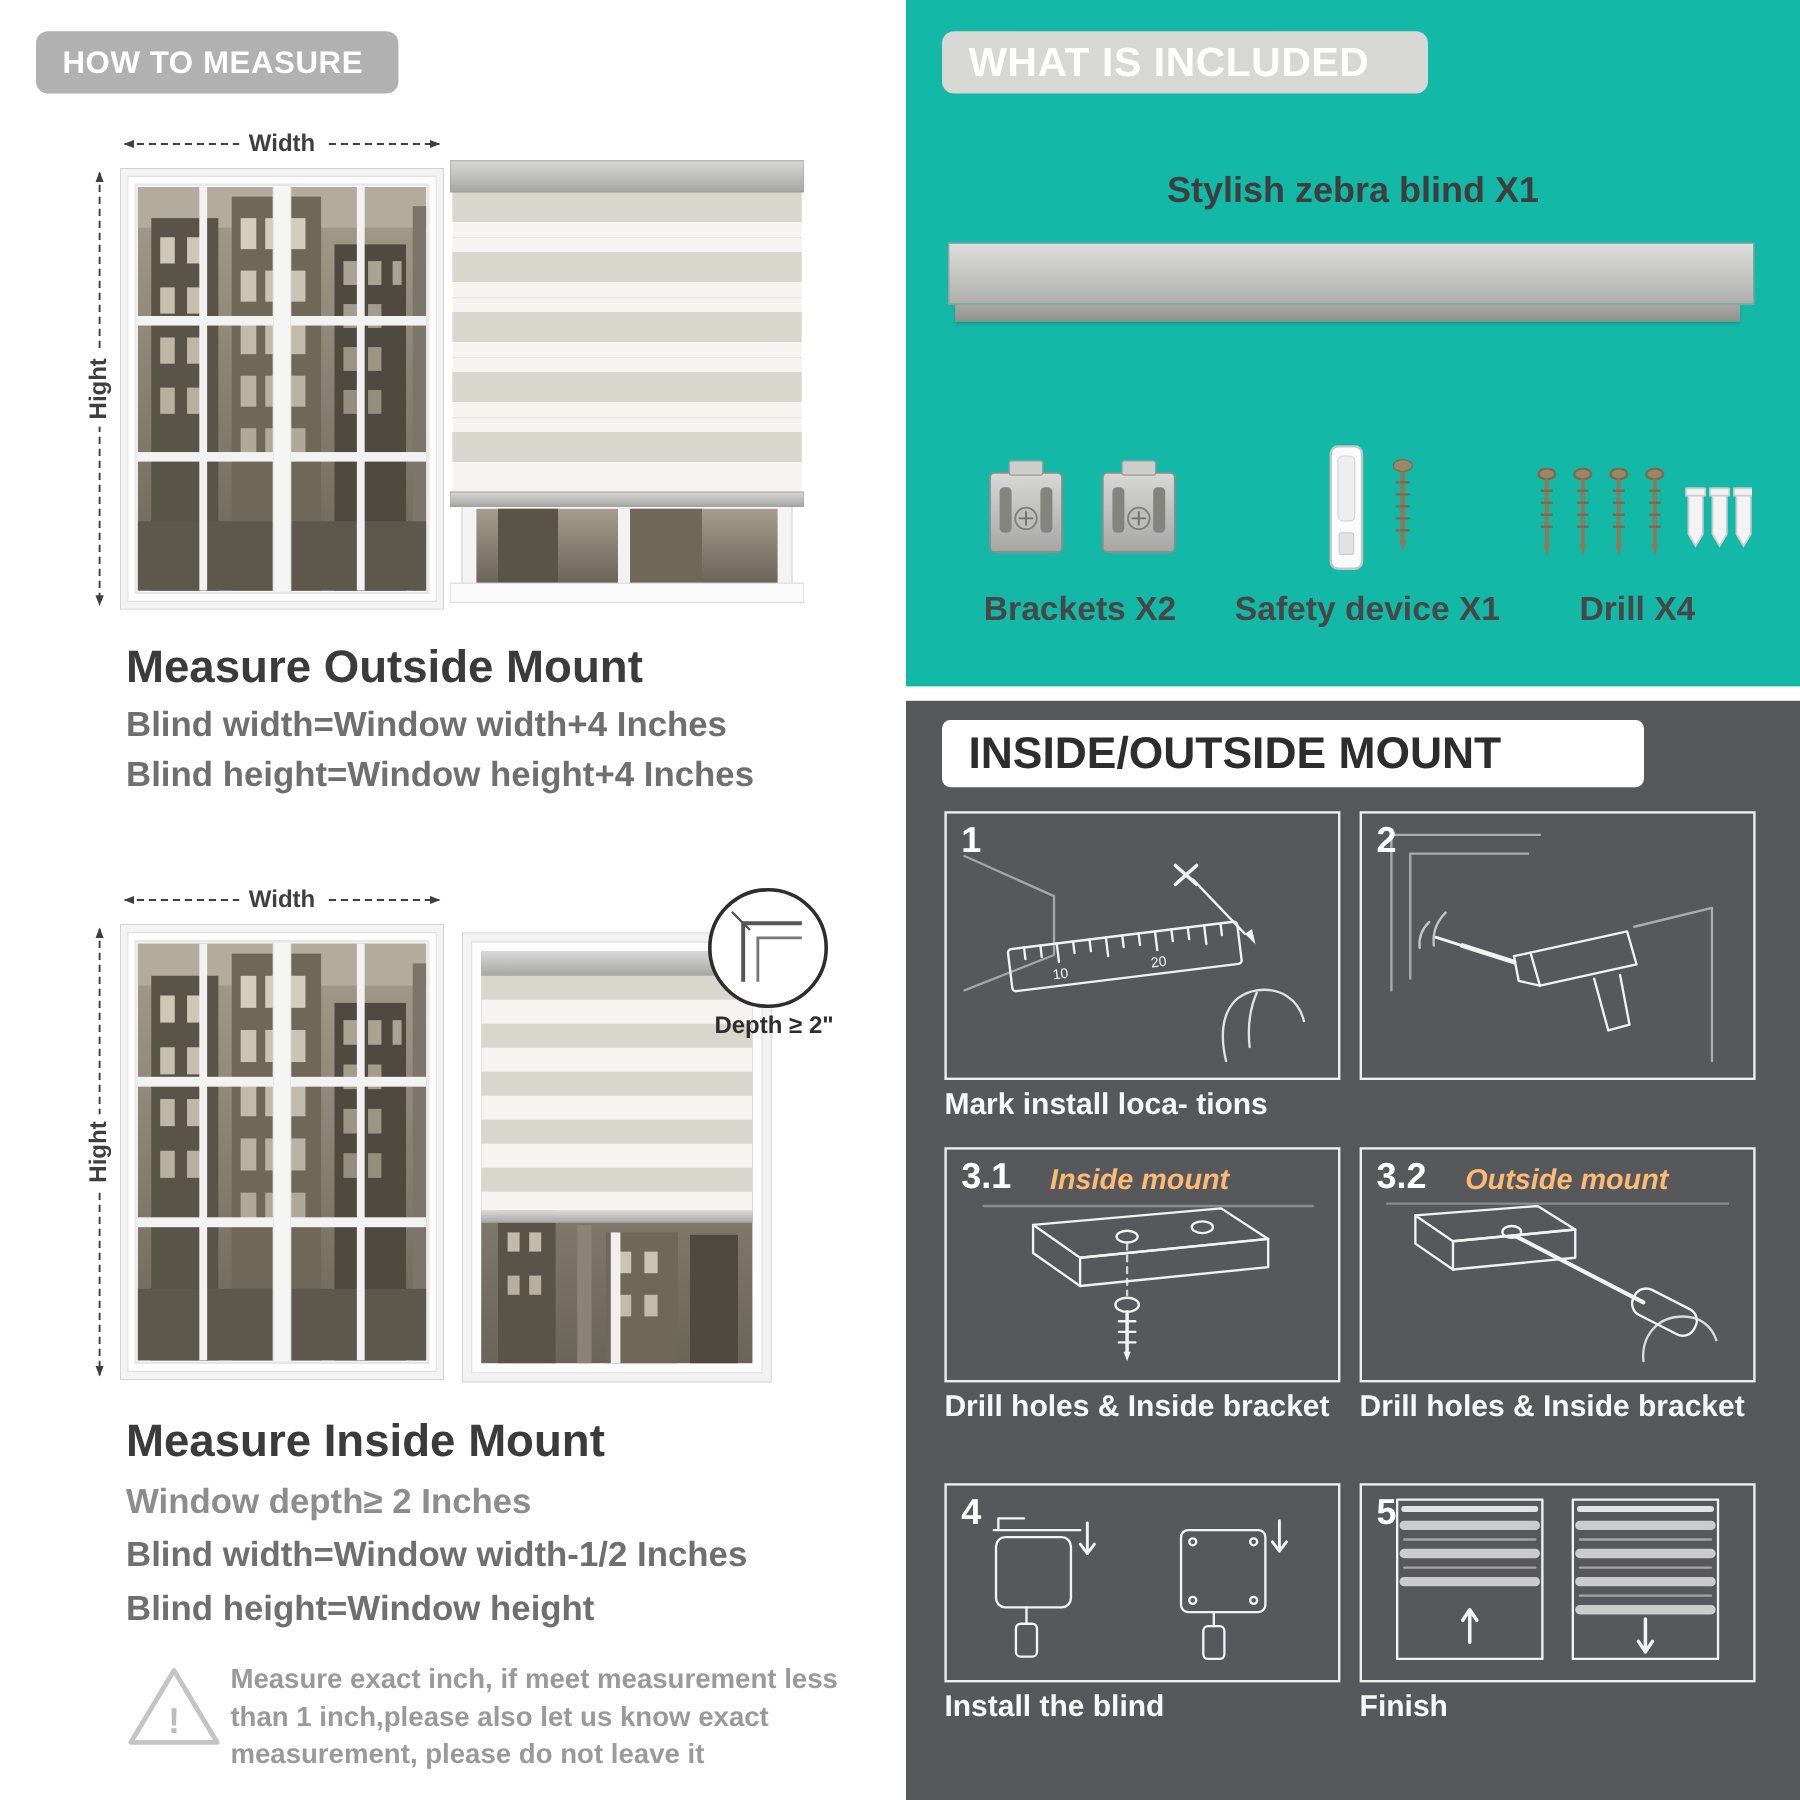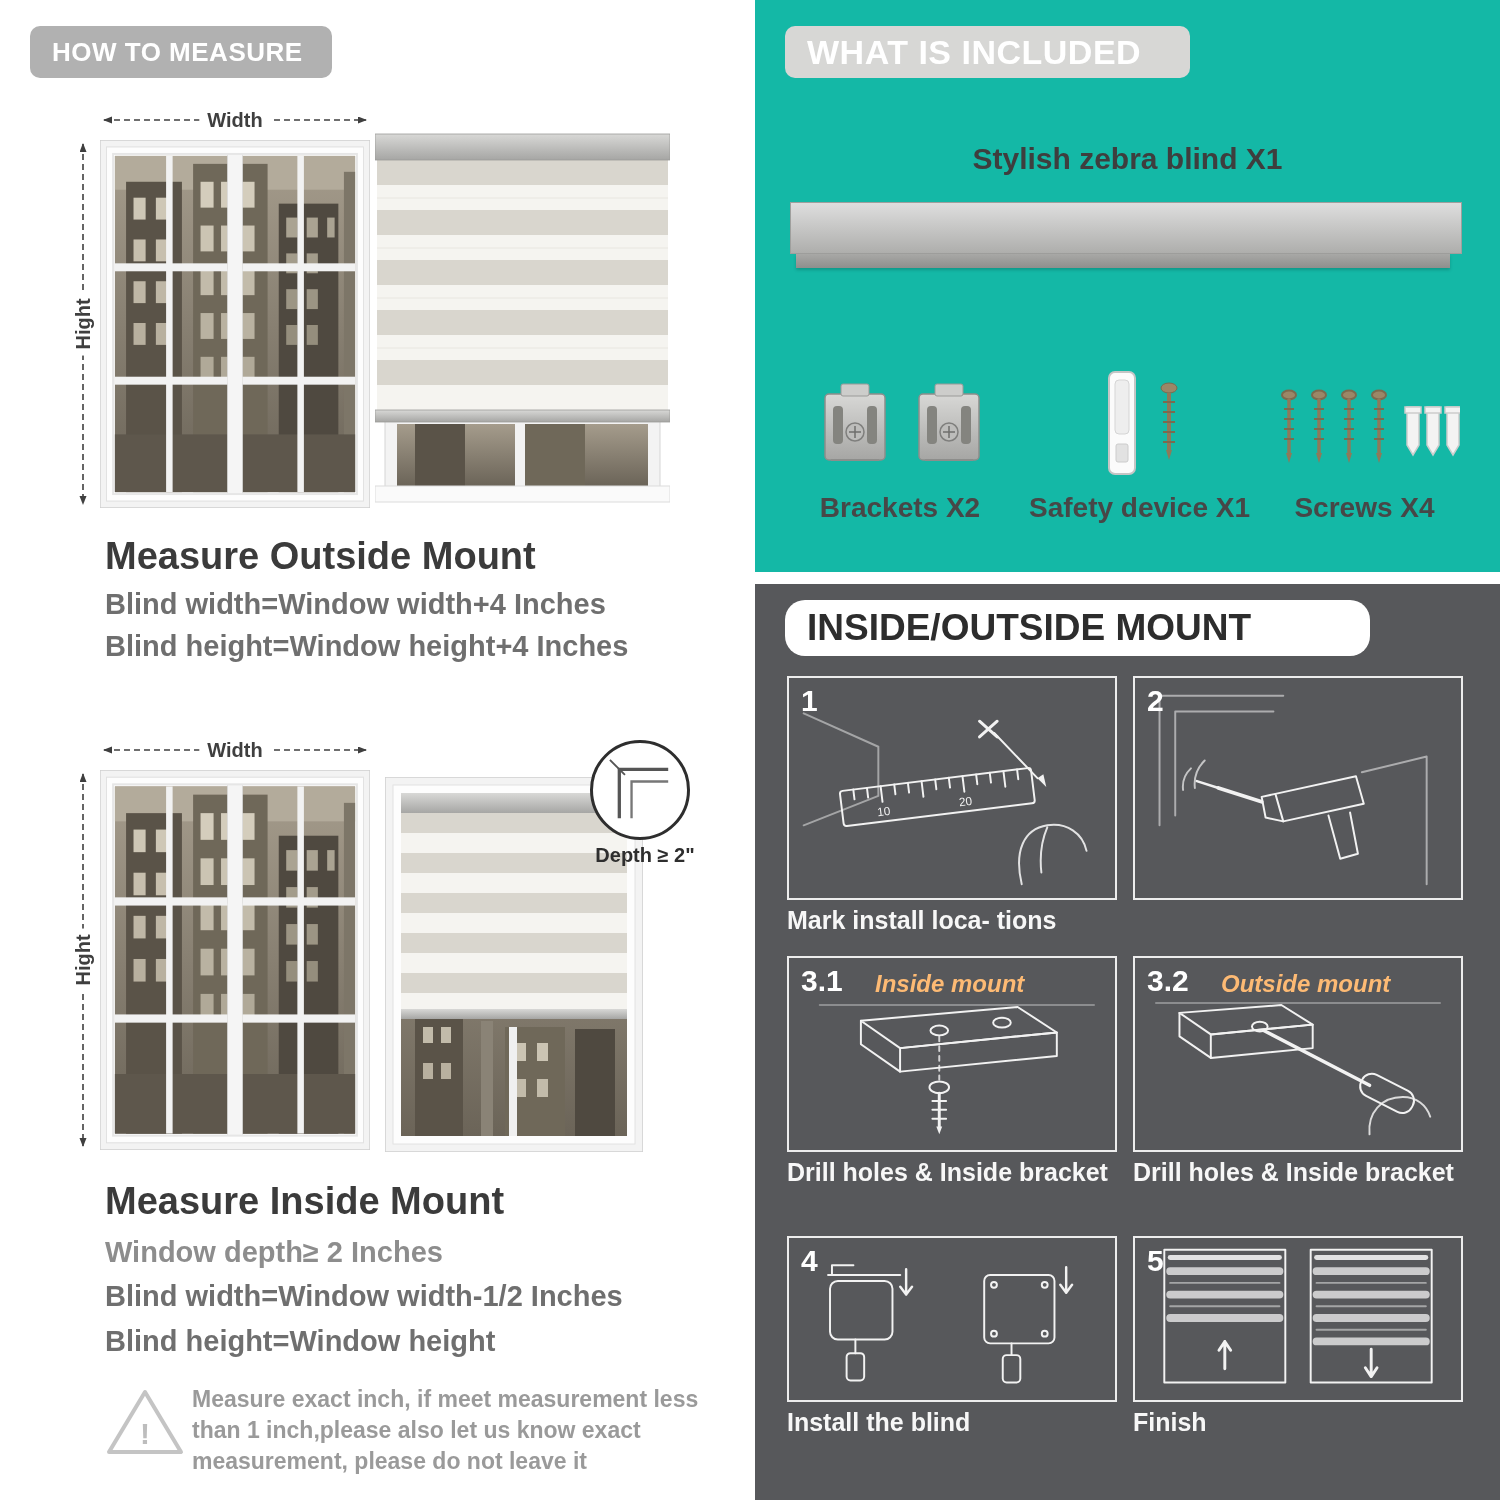--- a/index.html
+++ b/index.html
@@ -3,21 +3,21 @@
 <meta charset="utf-8">
 <style>
   html,body{margin:0;padding:0;background:#ffffff;font-family:"Liberation Sans",sans-serif;}
   .page{position:relative;width:1500px;height:1500px;background:#ffffff;overflow:hidden;}
   .abs{position:absolute;}
 
   
   .pill{position:absolute;display:flex;align-items:center;box-sizing:border-box;padding-left:22px;font-weight:bold;border-radius:10px;color:#ffffff;}
   .pill-left{left:30px;top:26px;width:302px;height:52px;background:#b1b1b1;font-size:26px;letter-spacing:.5px;}
   .pill-included{left:30px;top:26px;width:405px;height:52px;background:#d7d7d5;font-size:34px;letter-spacing:.5px;}
-  .pill-mount{left:30px;top:16px;width:585px;height:56px;background:#ffffff;color:#2d2d2d;font-size:37px;border-radius:20px;}
+  .pill-mount{left:30px;top:16px;width:585px;height:56px;background:#ffffff;color:#2d2d2d;font-size:37px;border-radius:7px;}
 
   
   .h-title{position:absolute;font-size:38px;font-weight:bold;color:#3b3b3b;}
   .h-line{position:absolute;font-size:29px;font-weight:bold;color:#6f6f6f;}
   .h-line.light{color:#8d8d8d;}
   .note-text{position:absolute;font-size:23px;font-weight:600;color:#9a9a9a;line-height:31px;}
   .note-text span{display:block;}
 
   
   .fig{position:absolute;}
@@ -316,21 +316,21 @@
           <path d="M130,22 h16 v6 h-16 z"></path>
         <path d="M152,22 h12 v38 l-6,10 -6,-10 z"></path>
           <path d="M150,22 h16 v6 h-16 z"></path>
         <path d="M172,22 h12 v38 l-6,10 -6,-10 z"></path>
           <path d="M170,22 h16 v6 h-16 z"></path>
       </g>
     </svg>
 
     <div class="item-label" style="left:35px;width:220px;">Brackets X2</div>
     <div class="item-label" style="left:262px;width:245px;">Safety device X1</div>
-    <div class="item-label" style="left:512px;width:195px;">Screws X4</div>
+    <div class="item-label" style="left:512px;width:195px;">Drill X4</div>
   </section>
 
   <section class="right-bottom">
     <div class="pill pill-mount">INSIDE/OUTSIDE MOUNT</div>
 
     <div class="panel" style="left:32px;top:92px;width:330px;height:224px;">
       <span class="step-num">1</span>
       <svg class="panel-art" viewBox="0 0 330 224">
         <g stroke="#f2f2f2" stroke-width="2" fill="none" stroke-linecap="round" stroke-linejoin="round">
           <path d="M14,150 L90,120 M14,36 L90,70 M90,70 L90,120" opacity="0.5"></path>

